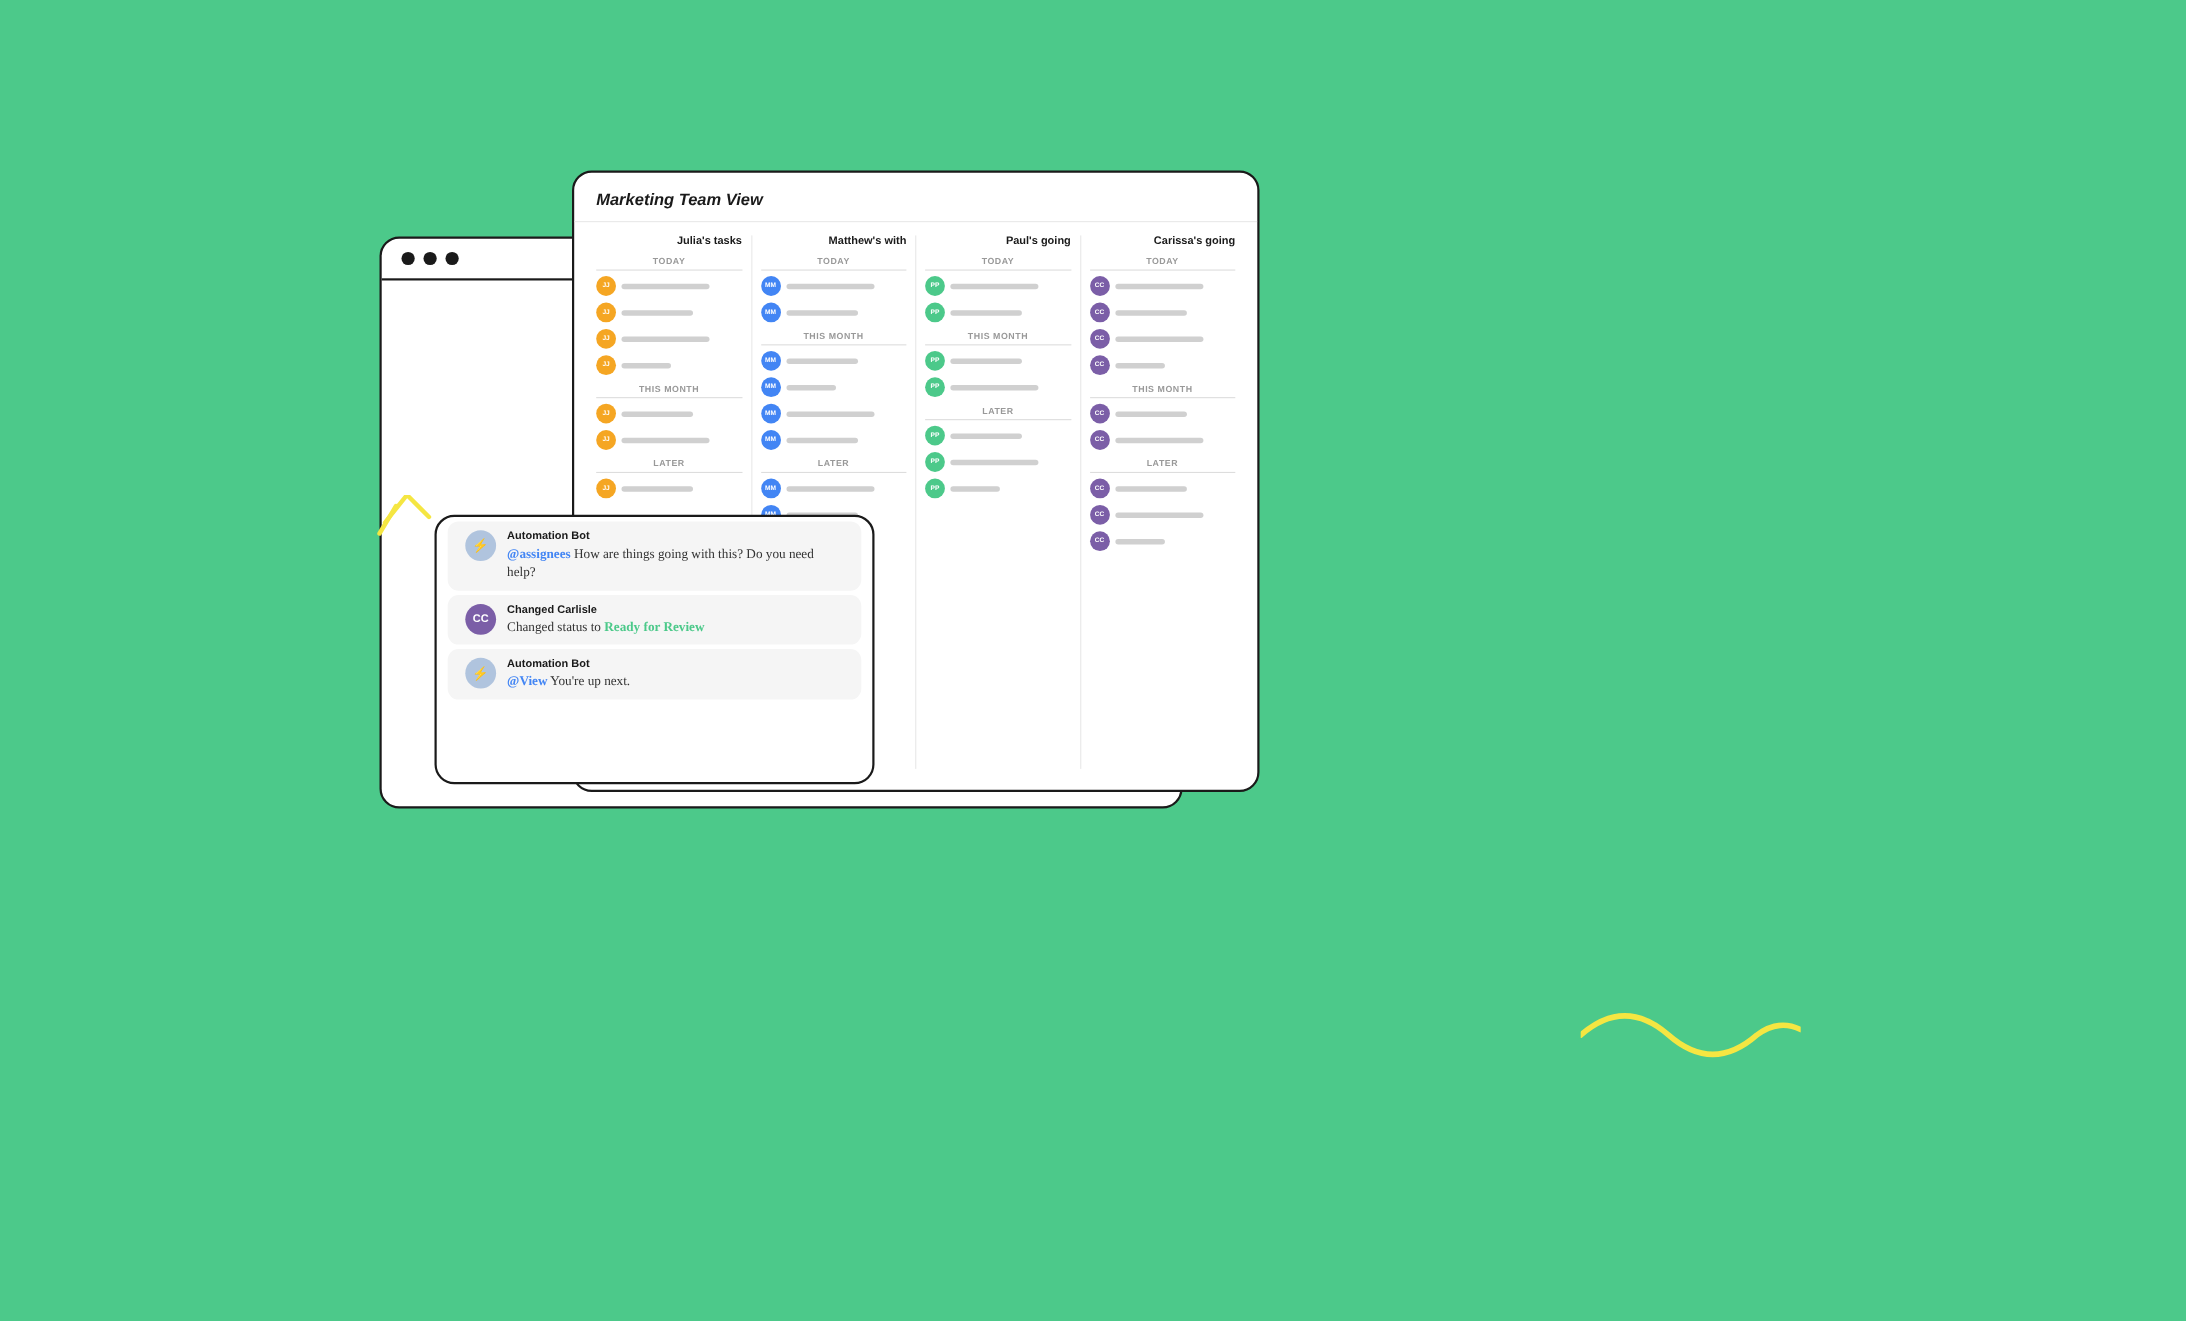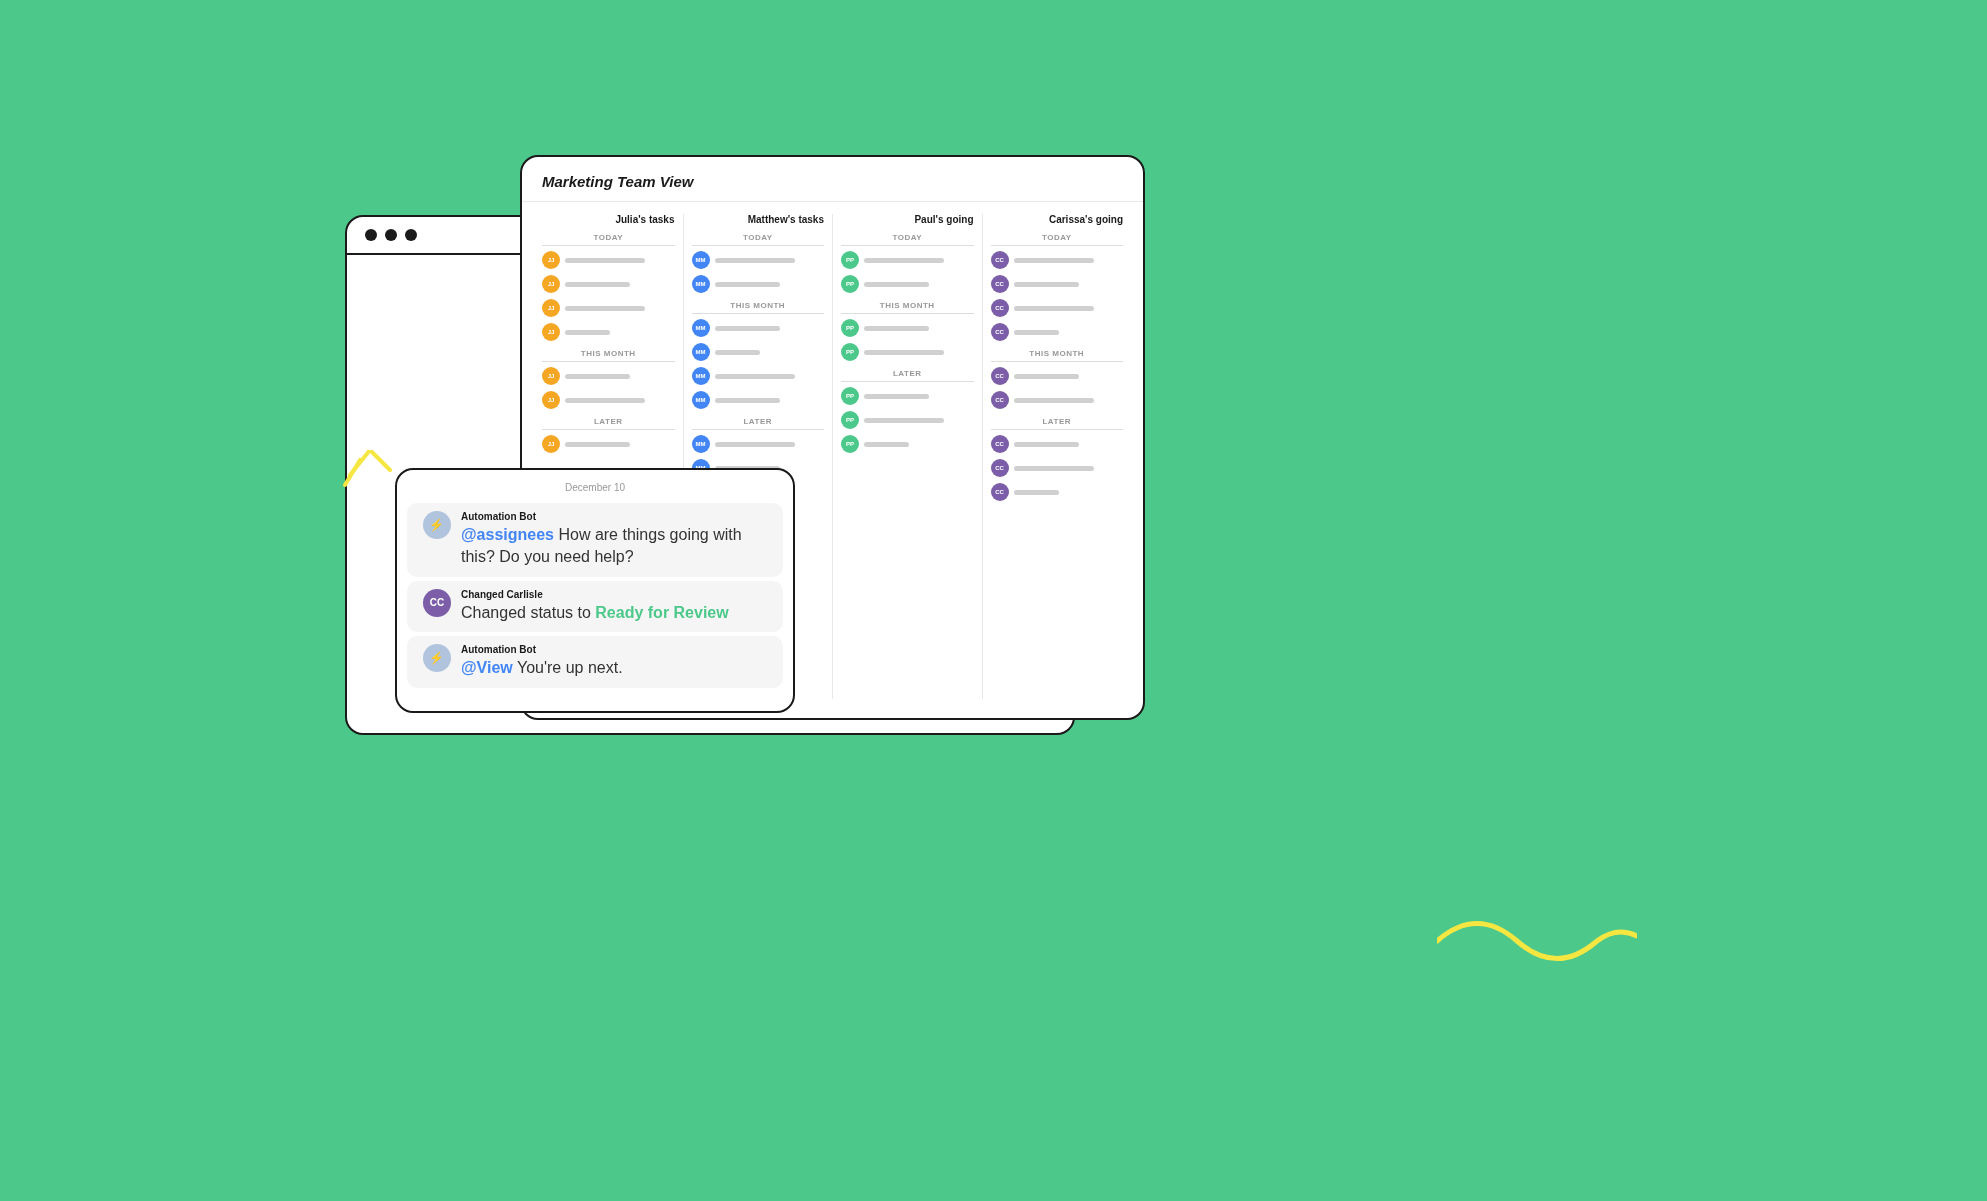--- a/index.html
+++ b/index.html
@@ -162,23 +162,24 @@
       background: #7b5ea7;
     }
     .chat-content { flex: 1; }
     .chat-name {
       font-size: 10px;
       font-weight: 700;
       color: #1a1a1a;
       margin-bottom: 2px;
     }
     .chat-text {
-      font-size: 16px;
+      font-size: 12px;
       color: #333;
       line-height: 1.4;
+      font-family: Liberation Serif, serif;
     }
     .chat-text .mention {
       color: #4285f4;
       font-weight: 600;
     }
     .chat-text .status-badge {
       color: #4cc98a;
       font-weight: 600;
     }
 
@@ -241,21 +242,21 @@
           <div class="avatar" style="background: rgb(245, 166, 35);">JJ</div>
           <div class="task-bar long"></div>
         </div>
         <div class="section-label">LATER</div>
         <div class="task-item">
           <div class="avatar" style="background: rgb(245, 166, 35);">JJ</div>
           <div class="task-bar medium"></div>
         </div>
       </div>
       <div class="task-column">
-        <div class="col-header">Matthew's tasks</div>
+        <div class="col-header">Matthew's with</div>
         <div class="section-label">TODAY</div>
         <div class="task-item">
           <div class="avatar" style="background: rgb(66, 133, 244);">MM</div>
           <div class="task-bar long"></div>
         </div>
         <div class="task-item">
           <div class="avatar" style="background: rgb(66, 133, 244);">MM</div>
           <div class="task-bar medium"></div>
         </div>
         <div class="section-label">THIS MONTH</div>
@@ -372,21 +373,20 @@
   <line x1="30" y1="0" x2="10" y2="25" stroke="#f5e642" stroke-width="4" stroke-linecap="round"></line>
   <line x1="30" y1="0" x2="50" y2="20" stroke="#f5e642" stroke-width="4" stroke-linecap="round"></line>
   <line x1="20" y1="10" x2="5" y2="35" stroke="#f5e642" stroke-width="4" stroke-linecap="round"></line>
 </svg>
 
 <svg class="deco-wave" width="200" height="80" viewBox="0 0 200 80">
   <path d="M 0 40 Q 40 5, 80 40 Q 120 75, 160 40 Q 180 25, 200 35" fill="none" stroke="#f5e642" stroke-width="5" stroke-linecap="round"></path>
 </svg>
 
 <div class="chat-window">
-  <div class="chat-date">December 10</div>
 
   <div class="chat-message">
     <div class="chat-avatar bot">⚡</div>
     <div class="chat-content">
       <div class="chat-name">Automation Bot</div>
       <div class="chat-text">
         <span class="mention">@assignees</span> How are things going with this? Do you need help?
       </div>
     </div>
   </div>

